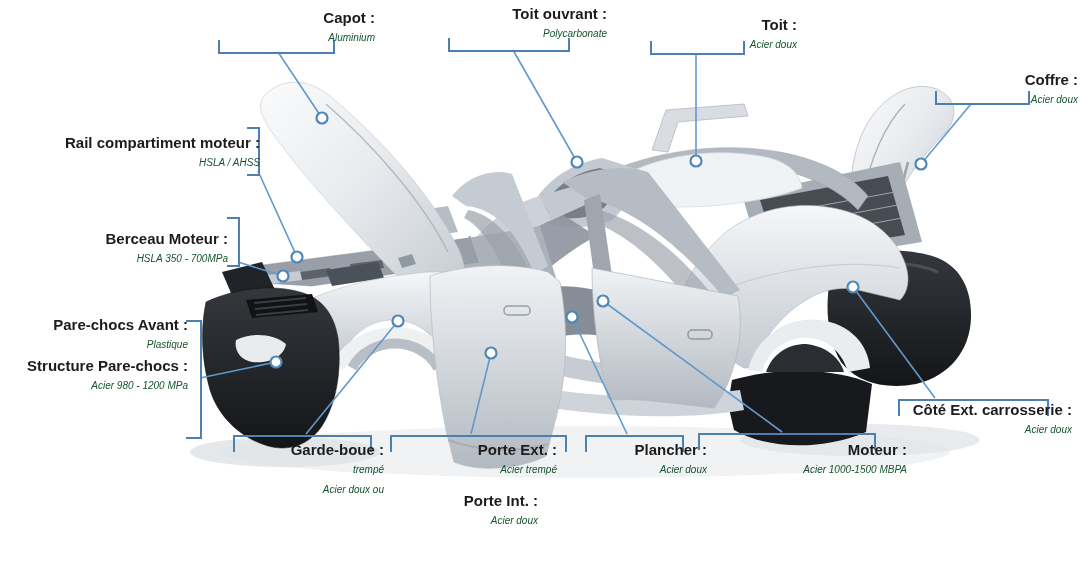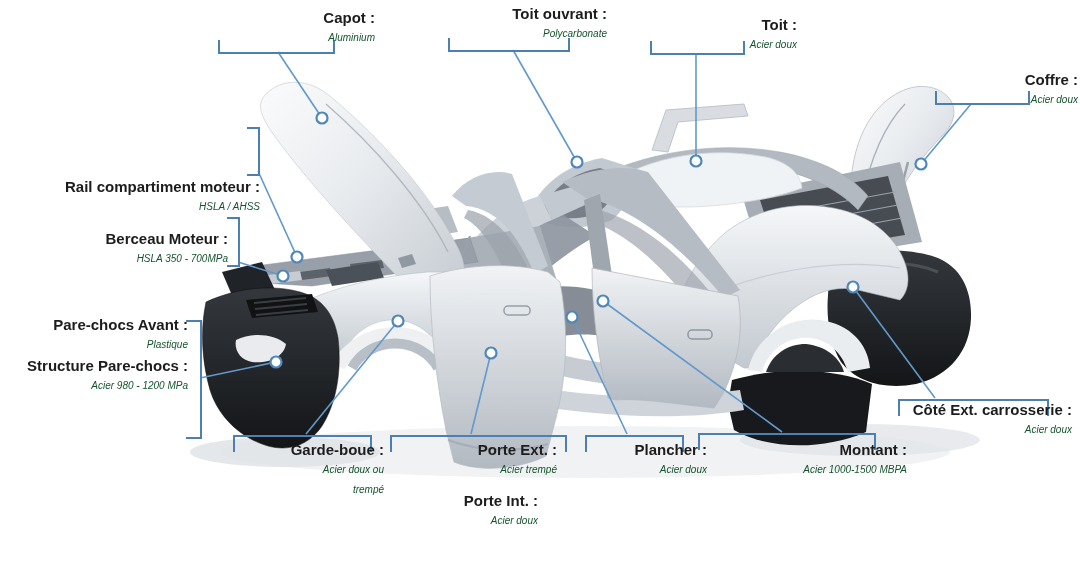--- a/index.html
+++ b/index.html
@@ -205,21 +205,21 @@
     <div class="v">Acier doux</div>
   </div>
   <div class="bracket bracket-bottom" style="left:650px;top:41px;width:91px;height:12px;"></div>
 
   <div class="callout" style="left:878px;top:70px;width:200px;">
     <div class="t">Coffre :</div>
     <div class="v">Acier doux</div>
   </div>
   <div class="bracket bracket-bottom" style="left:935px;top:91px;width:91px;height:12px;"></div>
 
-  <div class="callout" style="left:30px;top:133px;width:230px;margin-top:44px;">
+  <div class="callout" style="left:30px;top:133px;width:230px;">
     <div class="t">Rail compartiment moteur :</div>
     <div class="v">HSLA / AHSS</div>
   </div>
   <div class="bracket bracket-right" style="left:247px;top:127px;width:11px;height:45px;"></div>
 
   <div class="callout" style="left:10px;top:229px;width:218px;">
     <div class="t">Berceau Moteur :</div>
     <div class="v">HSLA 350 - 700MPa</div>
   </div>
   <div class="bracket bracket-right" style="left:227px;top:217px;width:11px;height:46px;"></div>
@@ -229,22 +229,22 @@
     <div class="v">Plastique</div>
     <div class="stanza2">
       <div class="t">Structure Pare-chocs :</div>
       <div class="v">Acier 980 - 1200 MPa</div>
     </div>
   </div>
   <div class="bracket bracket-right" style="left:186px;top:320px;width:14px;height:115px;"></div>
 
   <div class="callout" style="left:224px;top:440px;width:160px;">
     <div class="t">Garde-boue :</div>
+    <div class="v">trempé</div>
     <div class="v">Acier doux ou</div>
-    <div class="v">trempé</div>
   </div>
   <div class="bracket bracket-top" style="left:233px;top:435px;width:135px;height:15px;"></div>
 
   <div class="callout" style="left:397px;top:440px;width:160px;">
     <div class="t">Porte Ext. :</div>
     <div class="v">Acier trempé</div>
   </div>
   <div class="bracket bracket-top" style="left:390px;top:435px;width:173px;height:15px;"></div>
 
   <div class="callout" style="left:378px;top:491px;width:160px;">
@@ -252,21 +252,21 @@
     <div class="v">Acier doux</div>
   </div>
 
   <div class="callout" style="left:547px;top:440px;width:160px;">
     <div class="t">Plancher :</div>
     <div class="v">Acier doux</div>
   </div>
   <div class="bracket bracket-top" style="left:585px;top:435px;width:95px;height:15px;"></div>
 
   <div class="callout" style="left:663px;top:440px;width:244px;">
-    <div class="t">Montant :</div>
+    <div class="t">Moteur :</div>
     <div class="v">Acier 1000-1500 MBPA</div>
   </div>
   <div class="bracket bracket-top" style="left:698px;top:433px;width:174px;height:15px;"></div>
 
   <div class="callout" style="left:872px;top:400px;width:200px;">
     <div class="t">Côté Ext. carrosserie :</div>
     <div class="v">Acier doux</div>
   </div>
   <div class="bracket bracket-top" style="left:898px;top:399px;width:147px;height:15px;"></div>
 

